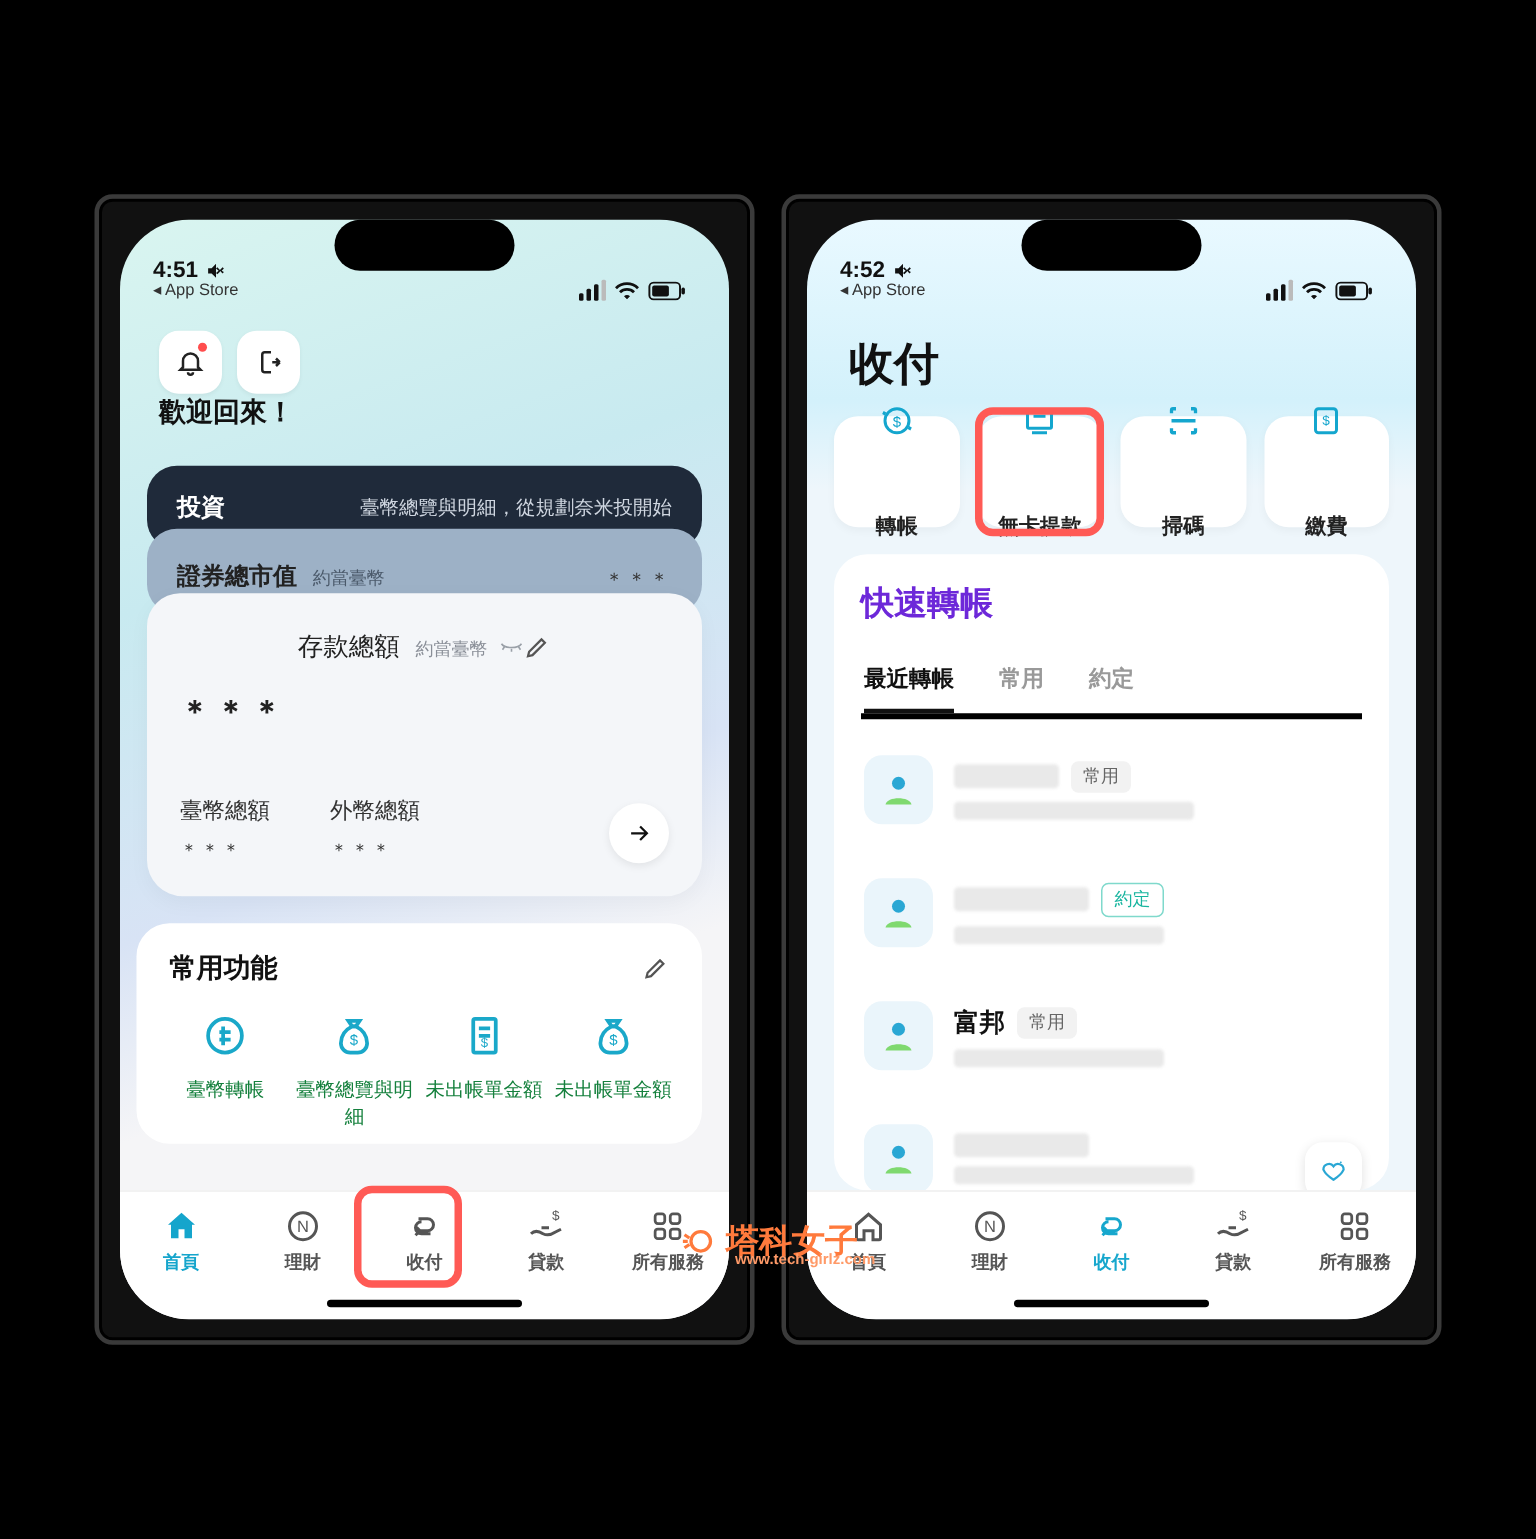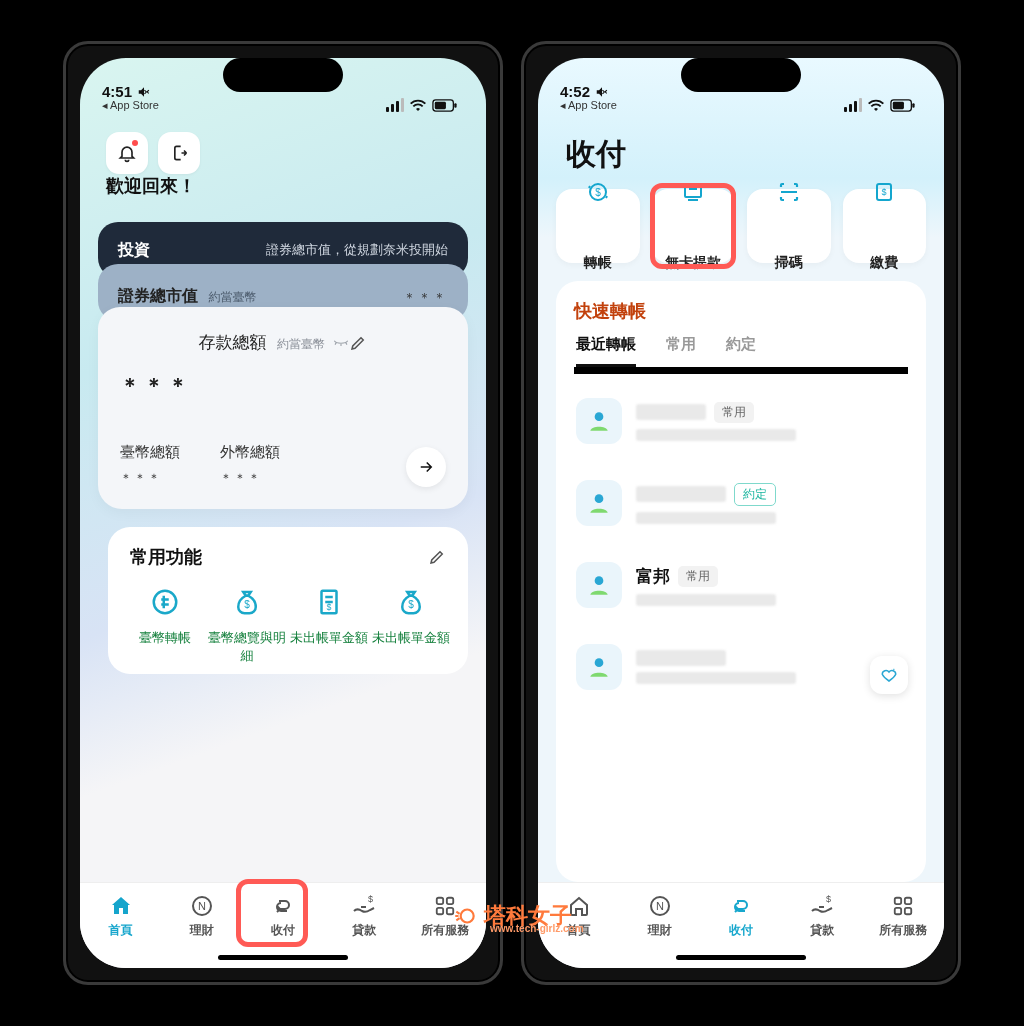--- a/index.html
+++ b/index.html
@@ -15,24 +15,24 @@
     position: absolute;
     left: 50%;
     top: 50%;
     transform: translate(-50%, -50%);
     display: flex;
     gap: 18px;
   }
   
   .phone {
     width: 440px;
-    height: 944px;
+    height: 767px;
     background: #111;
     border: 3px solid #3a3a3a;
-    border-radius: 25px;
+    border-radius: 12px;
     padding: 14px;
     position: relative;
     box-shadow: inset 0 0 0 2px #000;
   }
   .screen {
     width: 100%;
     height: 100%;
     background: #fff;
     border-radius: 46px;
     overflow: hidden;
@@ -131,21 +131,21 @@
   .subt .t { font-size:15px; color:#333;}
   .subt .v { font-size:12px; color:#333; letter-spacing:2px; margin-top:8px;}
   .arrow-circ {
     margin-left:auto; width:40px;height:40px;border-radius:50%;
     background:#fff; display:flex;align-items:center;justify-content:center;
     box-shadow:0 2px 6px rgba(0,0,0,.08);
   }
 
   
   .qf {
-    background:#fff; margin:18px 18px 0 28px; border-radius:22px;
+    background:#fff; margin:18px 18px 0 11px; border-radius:22px;
     padding:18px 16px 10px 16px;
   }
   .qf-head { display:flex; justify-content:space-between; align-items:center; padding:0 6px;}
   .qf-title { font-size:18px; font-weight:700; color:#111;}
   .qf-grid { display:flex; justify-content:space-around; margin-top:14px;}
   .qf-item { width:25%; text-align:center;}
   .qf-ic { width:38px;height:38px;margin:0 auto 8px auto; color:#1aa8c9;
     display:flex;align-items:center;justify-content:center;}
   .qf-lbl { font-size:13px; color:#15803d; line-height:1.35; font-weight:500;}
 
@@ -187,22 +187,22 @@
     box-shadow:0 2px 6px rgba(0,0,0,.04);
   }
   .pa .ic { width:26px;height:26px;display:flex;align-items:center;
     justify-content:center;color:#14a6ce;}
   .pa .lb { font-size:14px; color:#222; font-weight:600;margin-top:44px;}
 
   .qt-card {
     background:#fff; margin:18px 18px 0 18px; border-radius:22px;
     padding:18px 18px 8px 18px; flex:1; overflow:hidden;
   }
-  .qt-title { font-size:18px; font-weight:700; color:#c2410c; margin-bottom:12px;}
-  .tabs { display:flex; gap:30px; border-bottom:7px solid #000000; padding:0 2px;}
+  .qt-title { font-size:22px; font-weight:700; color:#6d28d9; margin-bottom:26px;}
+  .tabs { display:flex; gap:30px; border-bottom:4px solid #000000; padding:0 2px;}
   .tab { font-size:15px; color:#999; padding-bottom:10px; font-weight:600;}
   .tab.on { color:#111; border-bottom:3px solid #111;}
   .list { margin-top:6px;}
   .li { display:flex; align-items:center; gap:14px; padding:18px 2px; position:relative;}
   .li + .li { }
   .avatar {
     width:46px;height:46px;border-radius:12px;background:#eaf5fb;
     display:flex;align-items:center;justify-content:center;
   }
   .li-main { flex:1; display:flex; flex-direction:column; gap:6px;}
@@ -286,21 +286,21 @@
                 </svg>
             </div>
           </div>
         </div>
         <div class="welcome-back">歡迎回來！</div>
       </div>
 
       <div class="stack">
         <div class="card-dark">
           <span style="font-weight:600">投資</span>
-          <span class="rt">證券總市值，從規劃奈米投開始</span>
+          <span class="rt">臺幣總覽與明細，從規劃奈米投開始</span>
         </div>
         <div class="card-blue">
           <div>
             <span class="lbl">證券總市值</span>
             <span class="sub">約當臺幣</span>
           </div>
           <span class="mask">＊＊＊</span>
         </div>
         <div class="card-white">
           <div class="row">

